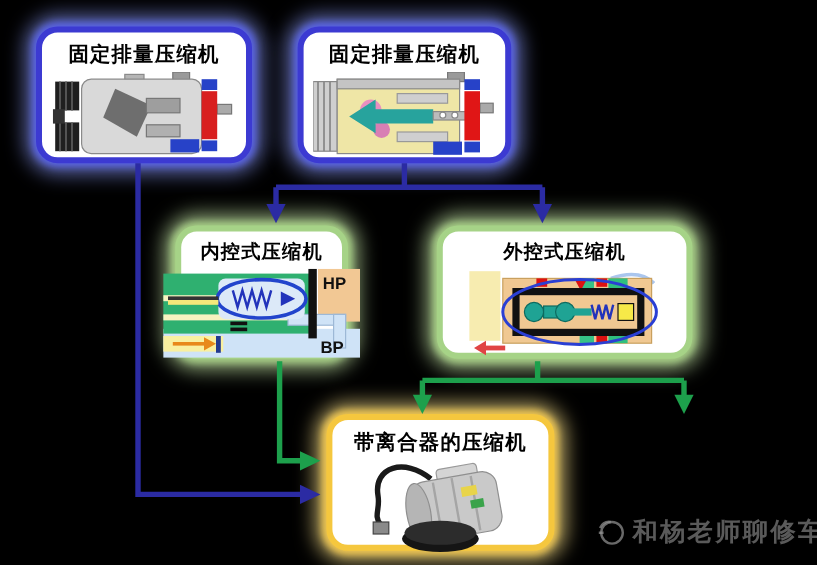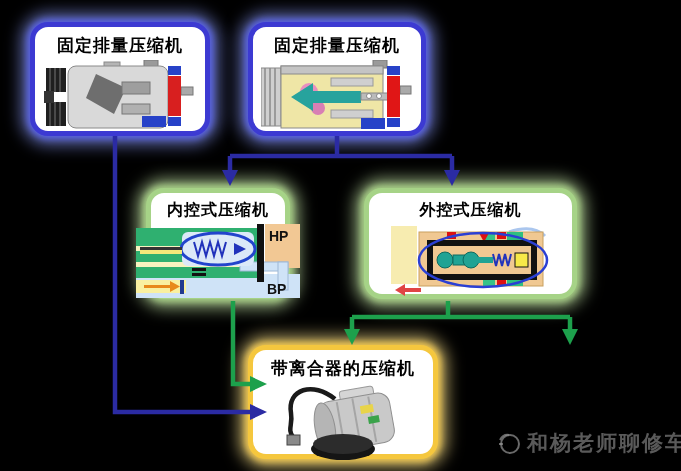--- a/index.html
+++ b/index.html
@@ -146,21 +146,21 @@
         <rect x="86" y="33" width="16" height="6" fill="#1fa394"></rect>
         <path d="M102,30 l3,12 l3,-12 l3,12 l3,-12 l3,12 l3,-12" fill="none" stroke="#2233bb" stroke-width="2"></path>
         <rect x="124" y="29" width="13" height="14" fill="#f7e948" stroke="#111"></rect>
         <ellipse cx="92" cy="36" rx="64" ry="27" fill="none" stroke="#2a3fd4" stroke-width="2.5"></ellipse>
         <rect x="14" y="64" width="16" height="4" fill="#e04444"></rect>
         <polygon points="14,60 14,72 4,66" fill="#e04444"></polygon>
       </svg>
     </div>
   </div>
 
-  <div class="node lv3" style="left:248px;top:345px;width:190px;height:114px;">
+  <div class="node lv3" style="left:272px;top:345px;width:190px;height:114px;">
     <div class="node-title t17">带离合器的压缩机</div>
     <div class="node-img">
       <svg width="148" height="78" viewBox="0 0 148 78">
         <path d="M66,16 C44,-2 18,6 22,30 C24,42 18,46 24,54" fill="none" stroke="#1a1a1a" stroke-width="4.5"></path>
         <rect x="18" y="52" width="13" height="10" fill="#8a8a8a" stroke="#444"></rect>
         <g transform="rotate(-10 88 42)">
           <rect x="76" y="6" width="34" height="12" rx="3" fill="#d5d5d5" stroke="#999"></rect>
           <rect x="52" y="14" width="72" height="50" rx="12" fill="#c9c9c9" stroke="#8f8f8f"></rect>
           <ellipse cx="56" cy="39" rx="10" ry="25" fill="#b5b5b5" stroke="#8f8f8f"></ellipse>
           <path d="M72,16 V62 M88,15 V63 M104,16 V62" stroke="#a5a5a5" stroke-width="2"></path>

